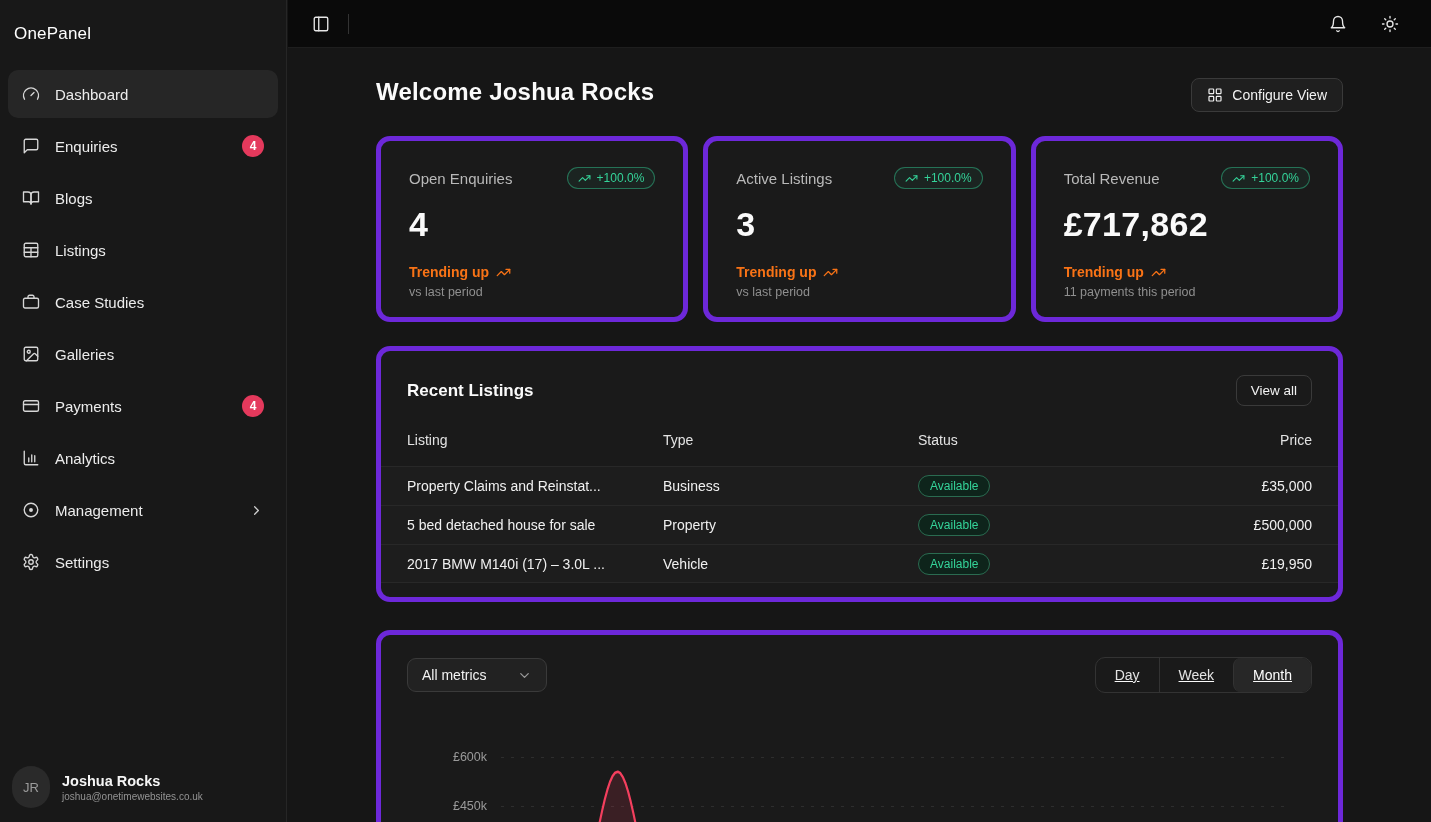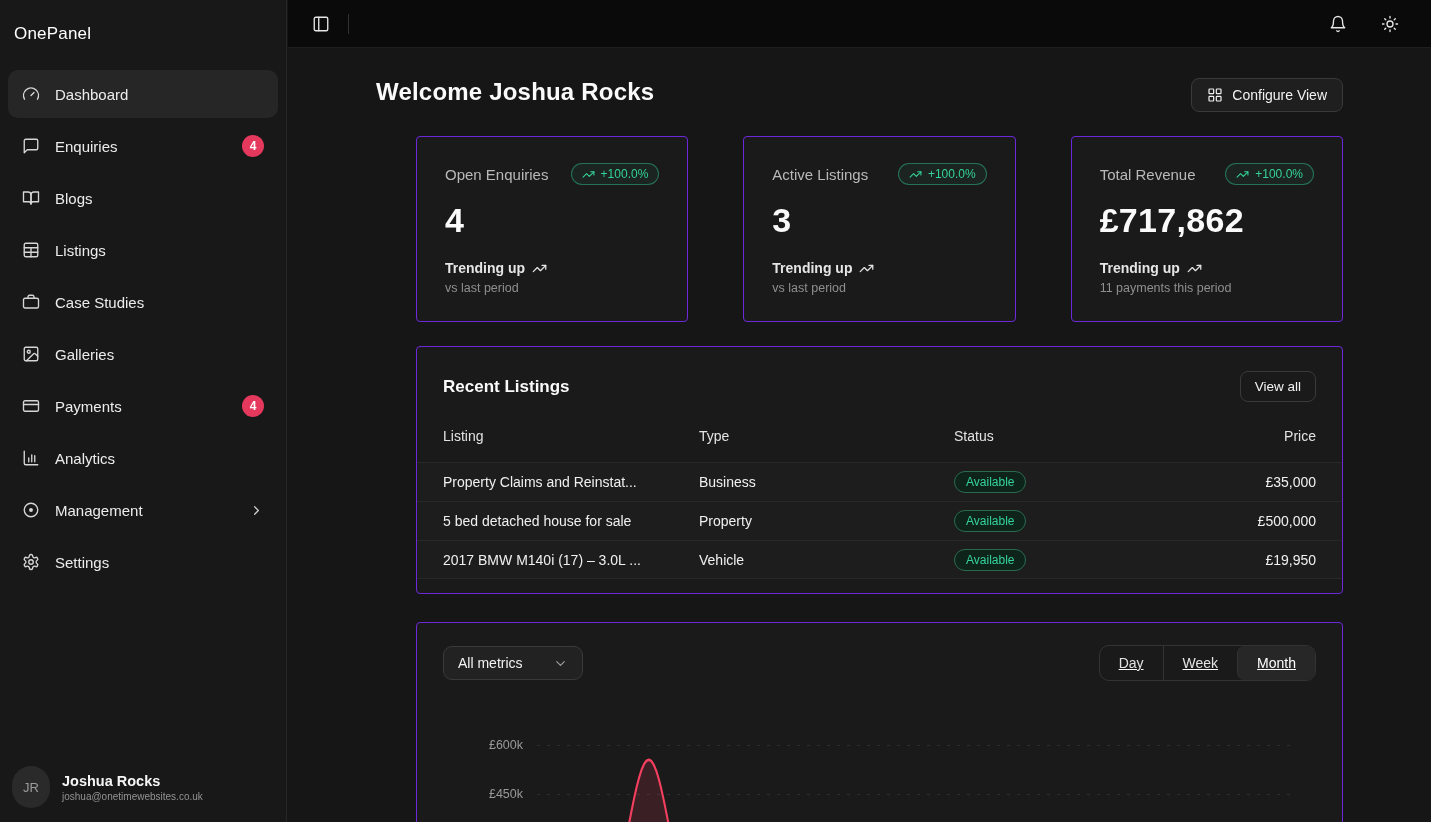--- a/index.html
+++ b/index.html
@@ -62,32 +62,32 @@
   .btn {
     display:inline-flex; align-items:center; gap:9px;
     background:#1f1f1f; border:1px solid #3a3a3a; color:#f2f2f2;
     border-radius:8px; padding:8px 15px; font-size:14px; font-family:inherit; cursor:pointer;
   }
   .btn.ghost { background:transparent; padding:7px 14px; font-size:13.5px; }
 
   
   .stats { display:flex; gap:15px; margin-top:24px; }
   .card {
-    background:#1a1a1a; border:1px solid #6d28d9; border-radius:4px;margin-left:40px;
+    background:#1a1a1a; border:5px solid #6d28d9; border-radius:14px;
   }
   .stat-card { flex:1; height:186px; padding:26px 28px; position:relative; }
   .stat-top { display:flex; align-items:center; justify-content:space-between; }
   .stat-label { font-size:15px; color:#b9b9b9; }
   .pill {
     display:inline-flex; align-items:center; gap:6px;
     font-size:12px; color:#34d399; border:1px solid rgba(52,211,153,.45);
     background:rgba(52,211,153,.06); border-radius:999px; padding:3px 10px;
   }
   .stat-value { font-size:34px; font-weight:700; margin-top:16px; letter-spacing:.3px; }
-  .stat-trend { display:flex; align-items:center; gap:7px; font-size:14px; font-weight:700; margin-top:20px; color:#e5e5e5; }
+  .stat-trend { display:flex; align-items:center; gap:7px; font-size:14px; font-weight:700; margin-top:20px; color:#f97316; }
   .stat-sub { font-size:12.5px; color:#8f8f8f; margin-top:5px; }
 
   
   .listings-card { margin-top:24px; padding:24px 0 14px 0; }
   .listings-head { display:flex; align-items:center; justify-content:space-between; padding:0 26px; }
   .section-title { font-size:17px; font-weight:700; }
   .tbl-head, .tbl-row {
     display:grid; grid-template-columns:256px 255px 1fr 140px;
     align-items:center; padding:0 26px;
   }

